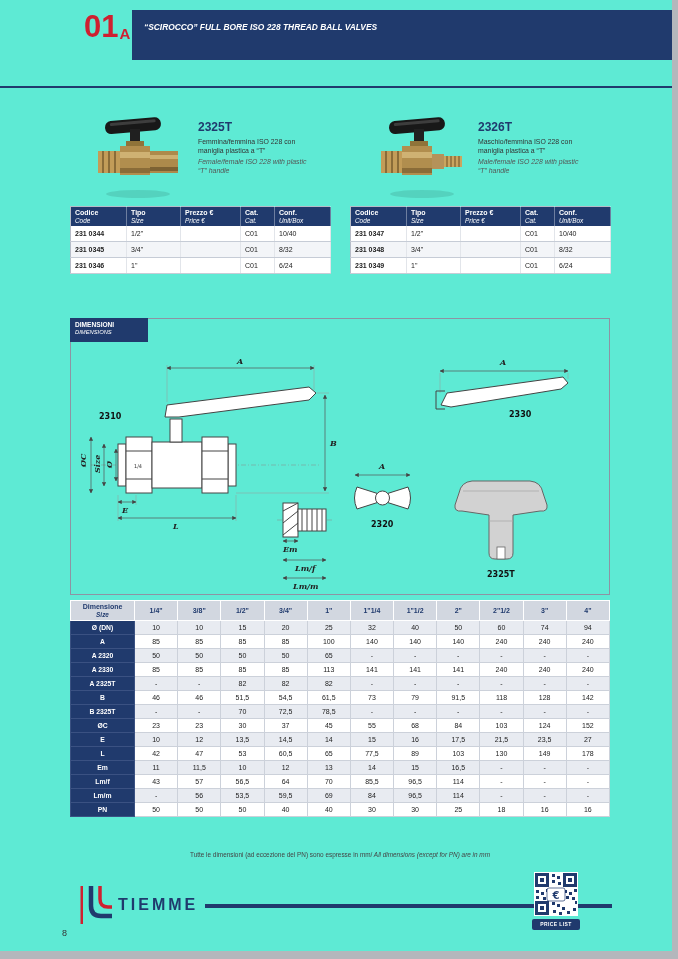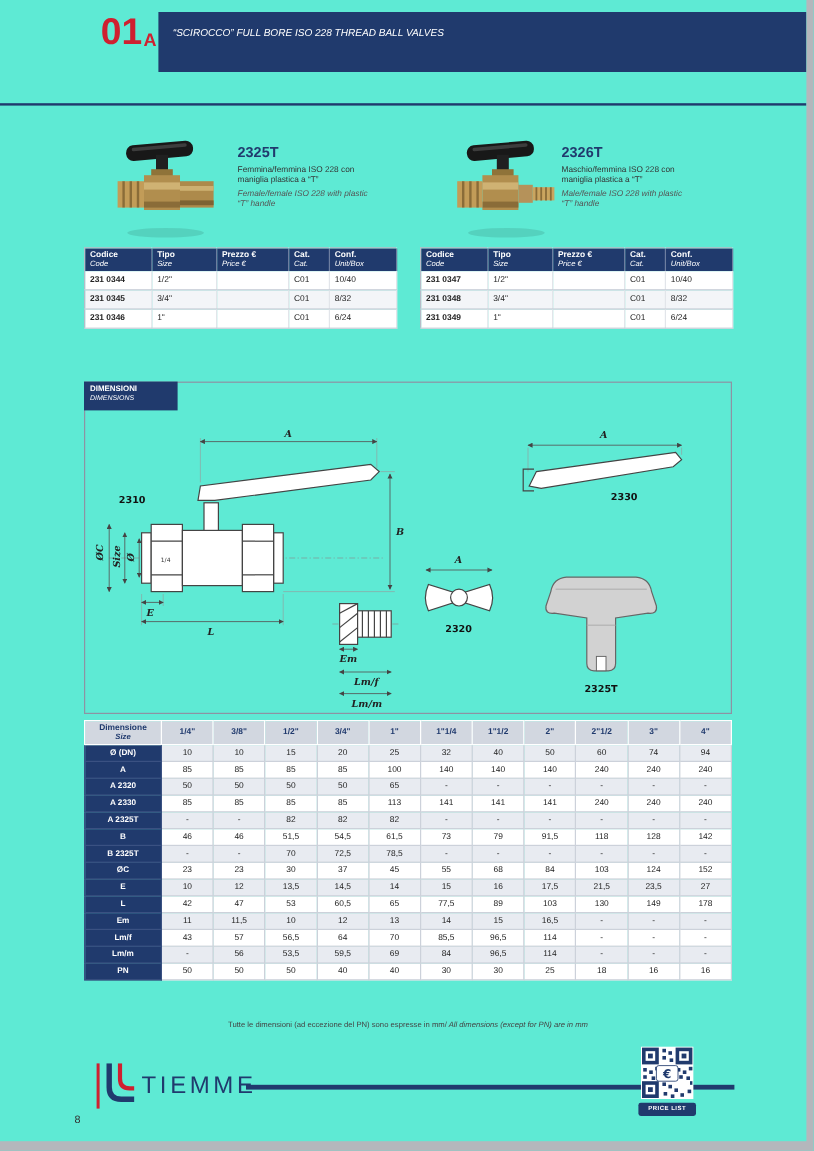--- a/index.html
+++ b/index.html
@@ -5,30 +5,30 @@
   html,body{margin:0;padding:0;}
   body{background:#b4b7bc;font-family:"Liberation Sans",sans-serif;}
   .page{position:relative;width:672px;height:951px;background:#5eead4;overflow:hidden;}
 
   
   .section-num{position:absolute;left:84px;top:12px;display:flex;align-items:flex-end;color:#cf2030;}
   .section-num .big{font-size:31px;font-weight:bold;line-height:30px;}
   .section-num .sub{font-size:15px;font-weight:bold;line-height:17px;margin-left:1px;}
   .title-bar{position:absolute;left:132px;top:10px;width:540px;height:50px;background:#203a6d;color:#fff;box-sizing:border-box;padding:8px 0 0 12px;}
   .title-it{font-size:10.3px;font-weight:bold;letter-spacing:.2px;}
-  .title-en{font-size:8.4px;font-weight:normal;font-style:italic;margin-top:4px;}
+  .title-en{font-size:8.4px;font-weight:bold;font-style:italic;margin-top:4px;}
   .header-rule{position:absolute;left:0;top:86px;width:672px;height:2px;background:#203a6d;}
 
   
   .product-photo{position:absolute;top:110px;}
   .photo-left{left:92px;}
   .photo-right{left:376px;}
   .product-info{position:absolute;top:120px;width:140px;}
   .info-left{left:198px;}
-  .info-right{left:468px;}
+  .info-right{left:478px;}
   .product-model{font-size:12px;font-weight:bold;color:#203a6d;margin:0 0 4px 0;}
   .product-desc-it{font-size:6.9px;color:#333;margin:0;line-height:1.3;width:120px;}
   .product-desc-en{font-size:6.9px;color:#555;font-style:italic;margin:2px 0 0 0;line-height:1.3;width:110px;}
 
   
   .price-table{position:absolute;top:206px;width:260px;border-collapse:collapse;table-layout:fixed;font-size:7px;border:1px solid #b6bcc8;}
   .pt-left{left:70px;}
   .pt-right{left:350px;}
   .price-table th{background:#203a6d;color:#fff;text-align:left;padding:2px 4px;vertical-align:top;border-right:1px solid rgba(255,255,255,.35);}
   .h-it{display:block;font-weight:bold;font-size:7px;line-height:8px;}
@@ -60,21 +60,21 @@
   .dim-table td{border:1px solid #ccd1da;padding:2.8px 0;color:#222;background:#fff;}
   .dim-table tbody tr:nth-child(odd) td{background:#e8ebf1;}
 
   
   .footnote{position:absolute;left:70px;top:851px;width:540px;text-align:center;font-size:6.4px;color:#444;}
   .footnote .fe{font-style:italic;}
 
   
   .footer-line{position:absolute;left:205px;top:904px;width:407px;height:4px;background:#203a6d;}
   .logo{position:absolute;left:80px;top:886px;display:flex;align-items:center;}
-  .logo-word{font-size:20px;font-weight:normal;color:#203a6d;letter-spacing:3px;margin-left:6px;}
+  .logo-word{font-size:16px;font-weight:bold;color:#203a6d;letter-spacing:3px;margin-left:6px;}
   .qr-wrap{position:absolute;left:534px;top:872px;}
   .price-tag{position:absolute;left:532px;top:919px;width:48px;height:11px;background:#203a6d;color:#fff;font-size:5px;font-weight:bold;text-align:center;line-height:11px;border-radius:2px;letter-spacing:.4px;}
   .page-num{position:absolute;left:62px;top:928px;font-size:9px;color:#333;}
 </style>
 </head>
 <body>
 
 <div class="page">
 
   <div class="section-num">

